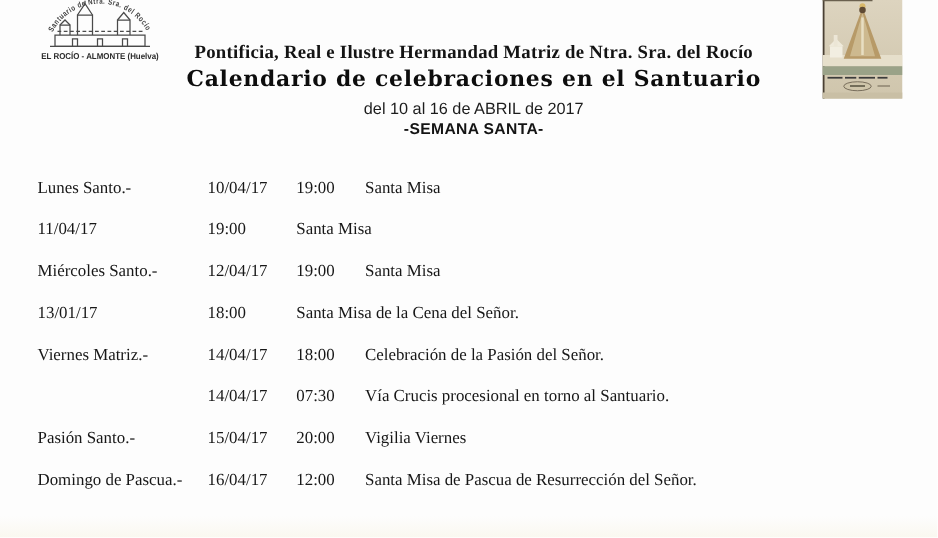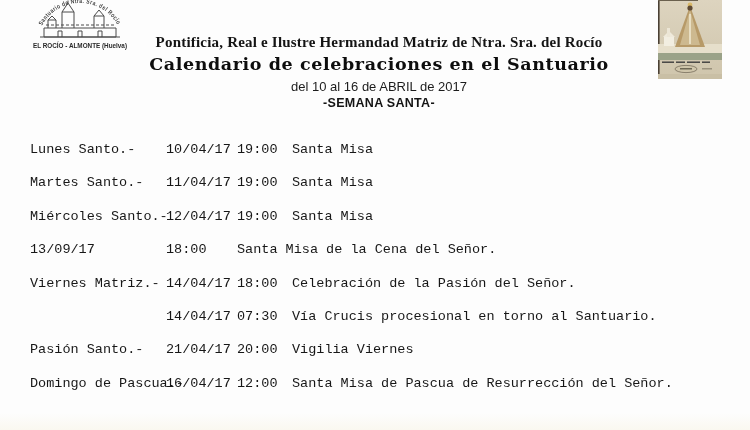--- a/index.html
+++ b/index.html
@@ -59,21 +59,20 @@
   }
   .row {
     display: grid;
     grid-template-columns: 136px 71px 55px 1fr;
     height: 33.4px;
     align-items: start;
     font-size: 13.5px;
     line-height: 16px;
     color: #171717;
     white-space: nowrap;
-    font-family: Liberation Mono, monospace;
   }
 </style>
 </head>
 <body>
 
 <div class="page">
 
   <div class="stamp">
     <svg width="104" height="52" viewBox="0 0 104 52">
       <defs>
@@ -155,51 +154,50 @@
   </div>
 
   <main class="schedule">
     <div class="row">
       <span>Lunes Santo.-</span>
       <span>10/04/17</span>
       <span>19:00</span>
       <span>Santa Misa</span>
     </div>
     <div class="row">
-      <span>Martes Santo.-</span>
       <span>11/04/17</span>
       <span>19:00</span>
       <span>Santa Misa</span>
     </div>
     <div class="row">
       <span>Miércoles Santo.-</span>
       <span>12/04/17</span>
       <span>19:00</span>
       <span>Santa Misa</span>
     </div>
     <div class="row">
-      <span>13/09/17</span>
+      <span>13/01/17</span>
       <span>18:00</span>
       <span>Santa Misa de la Cena del Señor.</span>
     </div>
     <div class="row">
       <span>Viernes Matriz.-</span>
       <span>14/04/17</span>
       <span>18:00</span>
       <span>Celebración de la Pasión del Señor.</span>
     </div>
     <div class="row">
       <span></span>
       <span>14/04/17</span>
       <span>07:30</span>
       <span>Vía Crucis procesional en torno al Santuario.</span>
     </div>
     <div class="row">
       <span>Pasión Santo.-</span>
-      <span>21/04/17</span>
+      <span>15/04/17</span>
       <span>20:00</span>
       <span>Vigilia Viernes</span>
     </div>
     <div class="row">
       <span>Domingo de Pascua.-</span>
       <span>16/04/17</span>
       <span>12:00</span>
       <span>Santa Misa de Pascua de Resurrección del Señor.</span>
     </div>
   </main>

